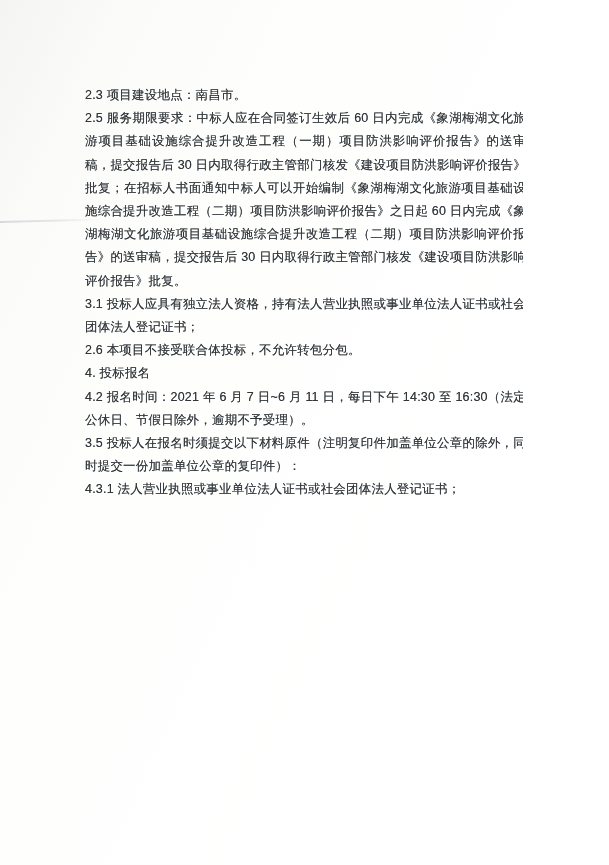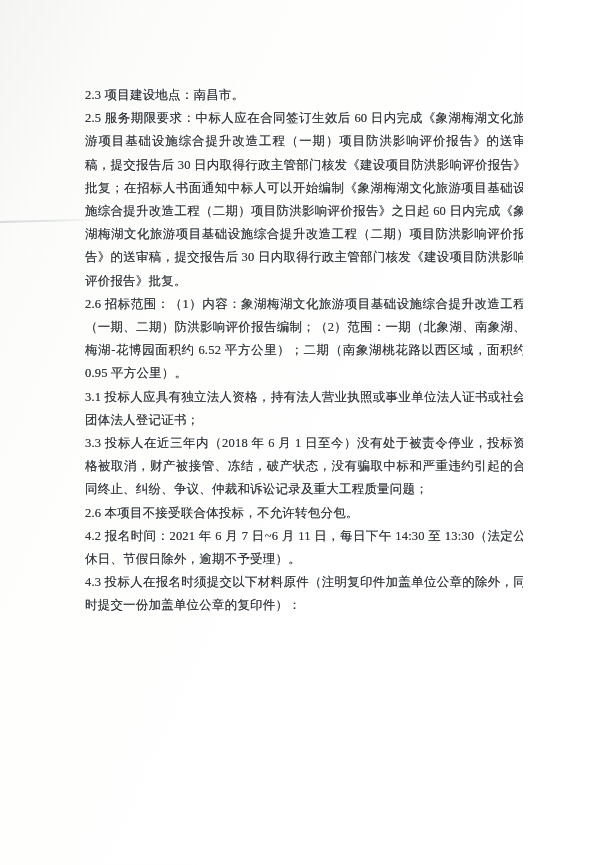--- a/index.html
+++ b/index.html
@@ -6,21 +6,21 @@
     margin: 0;
     padding: 0;
     background: #ffffff;
   }
   .page {
     position: relative;
     width: 523px;
     height: 865px;
     overflow: hidden;
     background: linear-gradient(115deg, #f4f4f2 0%, #fbfbfa 14%, #fefefd 35%, #ffffff 70%);
-    font-family: Liberation Serif, serif;
+    font-family: Liberation Sans, sans-serif;
   }
   .content {
     position: absolute;
     left: 85px;
     top: 84px;
     width: 441px;
     color: #31363b;
     font-size: 12.5px;
     line-height: 23.2px;
     letter-spacing: 0.2px;
@@ -46,20 +46,20 @@
   }
 </style>
 </head>
 <body>
 
 <div class="page">
   <div class="scan-line-artifact"></div>
   <div class="content">
     <p>2.3 项目建设地点：南昌市。</p>
     <p>2.5 服务期限要求：中标人应在合同签订生效后 60 日内完成《象湖梅湖文化旅游项目基础设施综合提升改造工程（一期）项目防洪影响评价报告》的送审稿，提交报告后 30 日内取得行政主管部门核发《建设项目防洪影响评价报告》批复；在招标人书面通知中标人可以开始编制《象湖梅湖文化旅游项目基础设施综合提升改造工程（二期）项目防洪影响评价报告》之日起 60 日内完成《象湖梅湖文化旅游项目基础设施综合提升改造工程（二期）项目防洪影响评价报告》的送审稿，提交报告后 30 日内取得行政主管部门核发《建设项目防洪影响评价报告》批复。</p>
-    <p>2.6 招标范围：（1）内容：象湖梅湖文化旅游项目基础设施综合提升改造工程（一期、二期）防洪影响评价报告编制；（2）范围：一期（北象湖、南象湖、梅湖-花博园面积约 6.52 平方公里）；二期（南象湖桃花路以西区域，面积约 0.95 平方公里）。</p>
     <p>3.1 投标人应具有独立法人资格，持有法人营业执照或事业单位法人证书或社会团体法人登记证书；</p>
-    <p>3.3 投标人在近三年内（2018 年 6 月 1 日至今）没有处于被责令停业，投标资格被取消，财产被接管、冻结，破产状态，没有骗取中标和严重违约引起的合同终止、纠纷、争议、仲裁和诉讼记录及重大工程质量问题；</p>
     <p>2.6 本项目不接受联合体投标，不允许转包分包。</p>
-    <p>4.2 报名时间：2021 年 6 月 7 日~6 月 11 日，每日下午 14:30 至 13:30（法定公休日、节假日除外，逾期不予受理）。</p>
-    <p>4.3 投标人在报名时须提交以下材料原件（注明复印件加盖单位公章的除外，同时提交一份加盖单位公章的复印件）：</p>
+    <p>4.  投标报名</p>
+    <p>4.2 报名时间：2021 年 6 月 7 日~6 月 11 日，每日下午 14:30 至 16:30（法定公休日、节假日除外，逾期不予受理）。</p>
+    <p>3.5 投标人在报名时须提交以下材料原件（注明复印件加盖单位公章的除外，同时提交一份加盖单位公章的复印件）：</p>
+    <p>4.3.1 法人营业执照或事业单位法人证书或社会团体法人登记证书；</p>
   </div>
 </div>
 
 </body></html>

